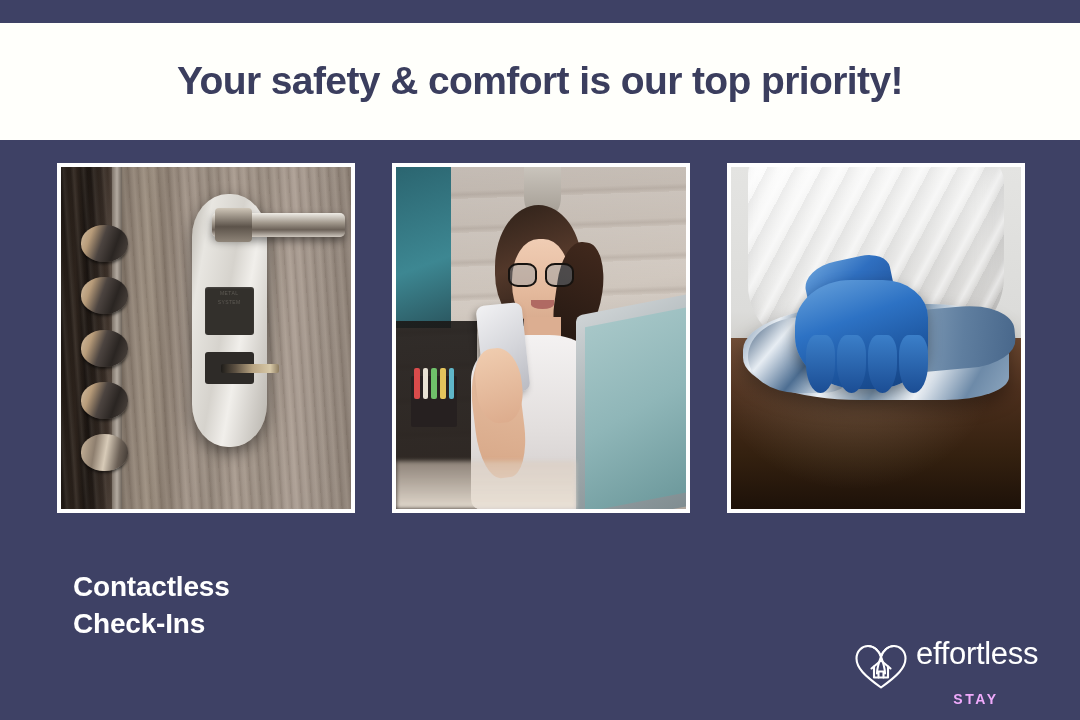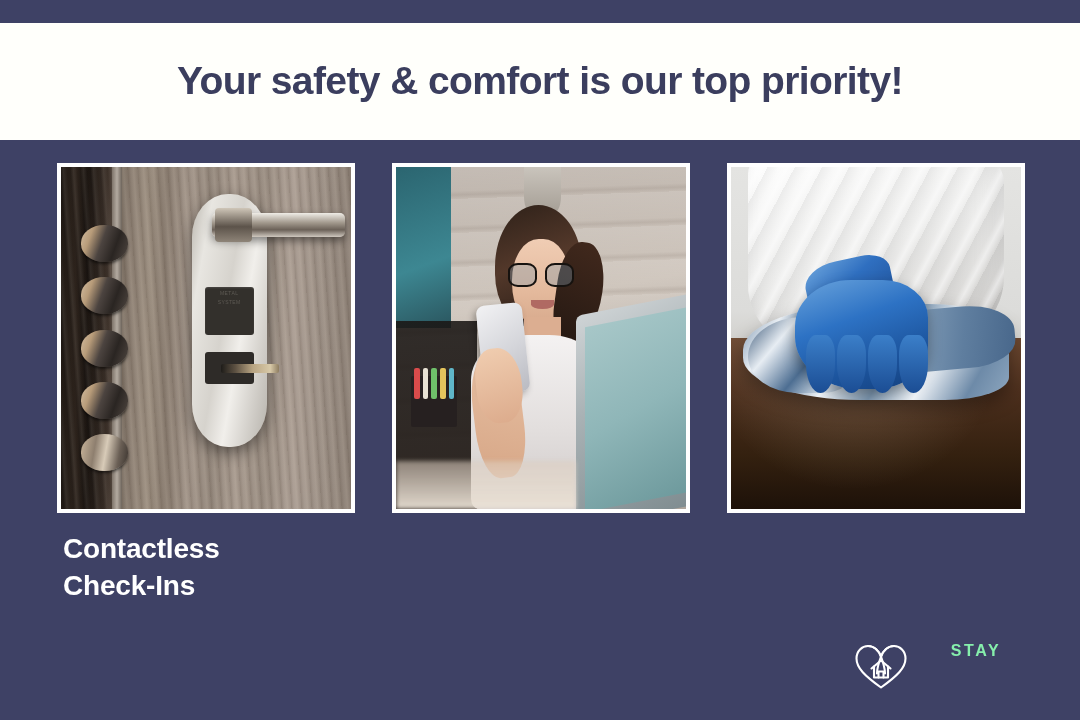--- a/index.html
+++ b/index.html
@@ -456,21 +456,21 @@
     position: absolute;
     top: 0;
     color: #ffffff;
     font-family: "Liberation Sans", sans-serif;
     font-size: 28px;
     font-weight: bold;
     line-height: 1.33;
     letter-spacing: -0.2px;
     white-space: pre-line;
   }
-  .caption.c1 { left: 6px;   width: 320px; }
+  .caption.c1 { left: 16px;   width: 320px; margin-top: 38px; }
   .caption.c2 { left: 333px; width: 330px; }
   .caption.c3 { left: 668px; top: 12px; width: 330px; }
 
   
   .logo {
     position: absolute;
     left: 852px;
     top: 638px;
     width: 190px;
     height: 62px;
@@ -493,28 +493,28 @@
     display: block;
     color: #ffffff;
     font-family: "Liberation Sans", sans-serif;
     font-size: 31px;
     font-weight: normal;
     letter-spacing: -0.3px;
     line-height: 1.05;
   }
   .logo-sub {
     display: block;
-    color: #86efac;
+    color: #f0abfc;
     font-family: "Liberation Sans", sans-serif;
-    font-size: 16px;
+    font-size: 14px;
     font-weight: bold;
     letter-spacing: 2.6px;
     text-align: center;
     padding-right: 4px;
-    margin-top: 4px;
+    margin-top: 20px;
   }
 </style>
 </head>
 <body>
 
 <div class="poster">
 
   <div class="header-band">
     <h1 class="header-title">Your safety &amp; comfort is our top priority!</h1>
   </div>
@@ -606,17 +606,18 @@
                    C 48 6 53.5 11 53.5 18.5 C 53.5 28 45 36 29 47.5 Z"></path>
           <path d="M16 6 C 22.5 6 27 11.5 29 16.5 C 31 22 33 28 33 33.5"></path>
           <path d="M42 6 C 35.5 6 31 11.5 29 16.5 C 27 22 25 28 25 33.5"></path>
           <path d="M19.5 28.5 L 29 20.5 L 38.5 28.5"></path>
           <path d="M22 26.5 L 22 37.5 L 36 37.5 L 36 26.5"></path>
           <path d="M26.5 37.5 L 26.5 31.5 L 31.5 31.5 L 31.5 37.5"></path>
         </g>
       </svg>
     </span>
     <span class="logo-text">
+      <span class="logo-word">effortless</span>
       <span class="logo-sub">STAY</span>
     </span>
   </div>
 
 </div>
 
 </body></html>

